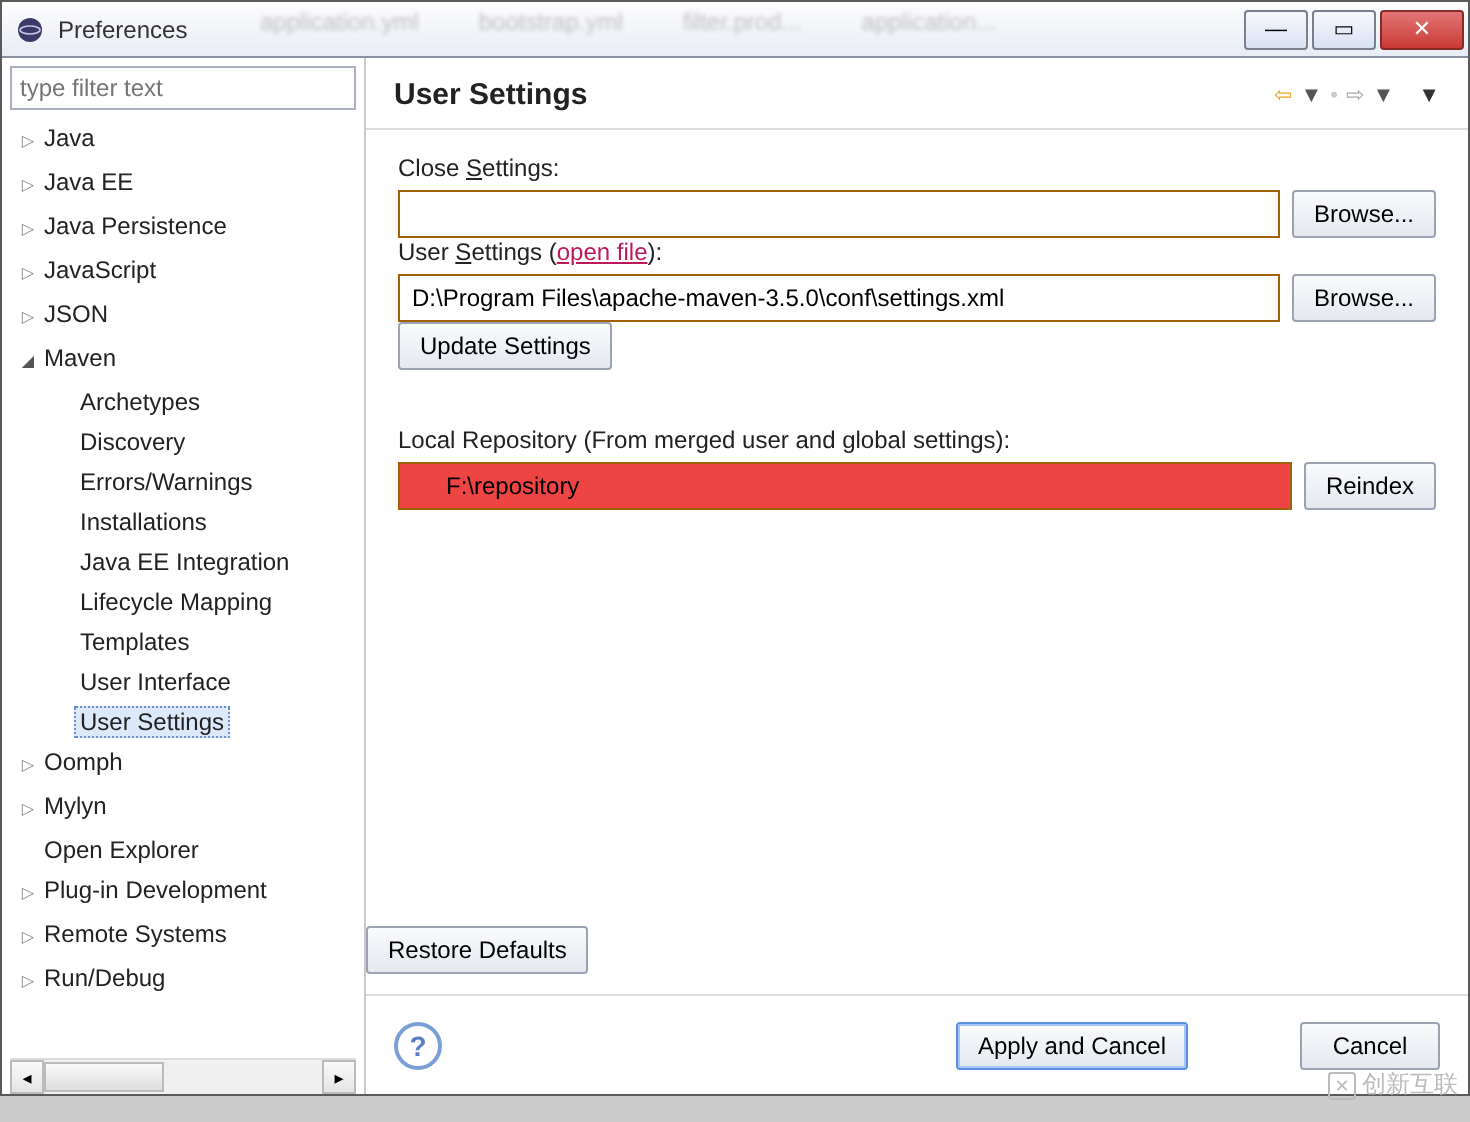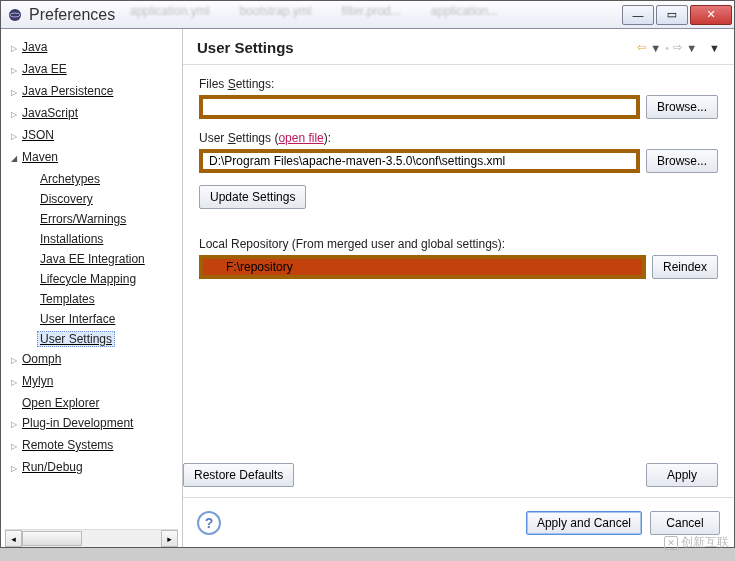--- a/index.html
+++ b/index.html
@@ -1,28 +1,28 @@
 <!DOCTYPE html>
 <html><head>
 <meta charset="utf-8">
 <style>
 * { box-sizing: border-box; font-family: "Segoe UI", Tahoma, sans-serif; font-size: 12px; }
 body { margin: 0; background: #ccc; width: 735px; height: 561px; overflow: hidden; }
 .window { width: 735px; height: 548px; background: #fff; border: 1px solid #5a5a5a; display: flex; flex-direction: column; }
 .titlebar { height: 28px; background: linear-gradient(#fdfdfe,#e8ecf5); display: flex; align-items: center; border-bottom: 1px solid #8a8fa0; }
 .titlebar .app-icon { width: 16px; height: 16px; margin: 0 6px; display: flex; align-items: center; justify-content: center; }
-.titlebar .title { flex: 1; font-size: 16px; color: #333; }
+.titlebar .title { flex: 1; font-size: 12px; color: #333; }
 .win-buttons { display: flex; gap: 2px; margin-right: 2px; }
 .win-btn { width: 32px; height: 20px; border: 1px solid #7a7f90; border-radius: 2px; display: flex; align-items: center; justify-content: center; font-size: 11px; background: linear-gradient(#f6f8fd,#d9e2f2); }
 .win-btn.close { background: linear-gradient(#e27676,#c93a35); color: #fff; border-color: #8a2a25; width: 42px; }
 .blurred-tabs { position: absolute; top: 4px; left: 130px; display: flex; gap: 30px; color: #c0c0c0; filter: blur(1px); font-size: 11px; }
 .body { flex: 1; display: flex; overflow: hidden; }
 .sidebar { width: 182px; border-right: 1px solid #c9c9c9; display: flex; flex-direction: column; padding: 4px 4px 0 4px; }
 .filter-input { width: 100%; height: 22px; border: 1px solid #a8b0bd; padding: 2px 4px; color: #555; }
-.tree-wrap { flex: 1; overflow: hidden; position: relative; margin-top: 4px; border: none; text-decoration: underline; }
+.tree-wrap { flex: 1; overflow: hidden; position: relative; margin-top: 4px; border: none; }
 .tree { list-style: none; margin: 0; padding: 0 0 0 4px; color: #222; }
 .tree li { white-space: nowrap; line-height: 20px; }
 .tree .arrow { display: inline-block; width: 10px; text-align: center; color: #777; }
 .tree .label { padding: 1px 3px; }
 .tree .expanded > .arrow::before { content: "◢"; font-size: 8px; color: #555; }
 .tree .collapsed > .arrow::before { content: "▷"; font-size: 8px; color: #888; }
 .tree .noarrow > .arrow::before { content: ""; }
 .tree ul { list-style: none; margin: 0; padding-left: 18px; }
 .tree .selected .label { background: #dbe9fb; border: 1px dotted #6a8fd0; padding: 0 2px; }
 .hscroll { height: 18px; border-top: 1px solid #ddd; display: flex; align-items: center; }
@@ -35,31 +35,31 @@
 .nav-icons { display: flex; gap: 4px; align-items: center; }
 .nav-icons span { font-size: 11px; }
 .nav-back { color: #e6a722; }
 .nav-fwd { color: #aaa; }
 .dd { font-size: 7px; color: #555; }
 .menu-icon { font-size: 9px; color: #333; }
 .form-area { flex: 1; padding: 12px 16px 0 16px; overflow: hidden; }
 .field-label { color: #222; margin-bottom: 4px; display: block; }
 .field-label .u { text-decoration: underline; }
 .link { color: #be185d; text-decoration: underline; cursor: pointer; }
-.row { display: flex; gap: 6px; margin-bottom: 12px; }
-.text-input { flex: 1; height: 24px; border: 4px solid #a16207; padding: 2px 6px; background: #fff; }
-.text-input[readonly] { background: #c2410c; padding-left: 23px; }
+.row { display: flex; gap: 6px; }
+.text-input { flex: 1; height: 24px; border: 1px solid #a16207; padding: 2px 6px; background: #fff; }
+.text-input[readonly] { background: #ef4444; padding-left: 23px; }
 .btn { height: 24px; padding: 0 10px; border: 1px solid #9ba3b0; background: linear-gradient(#fafbfd,#e4e8ef); border-radius: 2px; cursor: pointer; }
 .update-row { margin-bottom: 28px; }
 .bottom-btns { display: flex; justify-content: space-between; gap: 8px; padding: 14px 16px 10px 0; border-top: none; }
 .footer { height: 50px; border-top: 1px solid #ddd; display: flex; align-items: center; padding: 0 14px; }
 .help-icon { width: 24px; height: 24px; border: 2px solid #7a9fd4; border-radius: 50%; color: #5a7fc0; display: flex; align-items: center; justify-content: center; font-weight: bold; font-size: 14px; }
 .footer-spacer { flex: 1; }
 .btn.primary { border: 1px solid #5a8fe0; box-shadow: 0 0 0 1px #a5c5f5 inset; }
-.btn.cut { width: 70px; overflow: hidden; }
+.btn.cut { width: 70px; overflow: hidden; margin-left: 48px; }
 .watermark { position: absolute; right: 6px; bottom: 10px; color: #bbb; font-size: 11px; display:flex; align-items:center; gap:3px; }
 .watermark .logo { width:14px; height:14px; border:1px solid #bbb; border-radius:2px; display:flex; align-items:center; justify-content:center; font-size:9px; }
 </style>
 </head>
 <body>
 
 <div class="window">
   <div class="titlebar">
     <span class="app-icon">
       <svg width="14" height="14" viewBox="0 0 14 14">
@@ -76,20 +76,21 @@
     </div>
     <div class="win-buttons">
       <div class="win-btn">—</div>
       <div class="win-btn">▭</div>
       <div class="win-btn close">✕</div>
     </div>
   </div>
 
   <div class="body">
     <div class="sidebar">
+      <input class="filter-input" placeholder="type filter text" style="">
       <div class="tree-wrap">
         <ul class="tree" id="tree">
             <li class="collapsed"><span class="arrow"></span><span class="label">Java</span></li>
             <li class="collapsed"><span class="arrow"></span><span class="label">Java EE</span></li>
             <li class="collapsed"><span class="arrow"></span><span class="label">Java Persistence</span></li>
             <li class="collapsed"><span class="arrow"></span><span class="label">JavaScript</span></li>
             <li class="collapsed"><span class="arrow"></span><span class="label">JSON</span></li>
             <li class="expanded"><span class="arrow"></span><span class="label">Maven</span></li>
             <ul>
               <li class="noarrow"><span class="arrow"></span><span class="label">Archetypes</span></li>
@@ -128,21 +129,21 @@
           <span style="color:#ccc">•</span>
           <span class="nav-fwd">⇨</span>
           <span class="dd">▼</span>
           <span style="width:4px"></span>
           <span class="menu-icon">▼</span>
         </div>
       </div>
 
       <div class="form-area">
         <label class="field-label">
-          <span>Files </span><span class="u">S</span><span>ettings:</span>
+          <span>Close </span><span class="u">S</span><span>ettings:</span>
         </label>
         <div class="row">
           <input class="text-input" value="" style="">
           <button class="btn">Browse...</button>
         </div>
 
         <label class="field-label">
           <span>User </span><span class="u">S</span><span>ettings (</span><span class="link">open file</span><span>):</span>
         </label>
         <div class="row">
@@ -156,21 +157,20 @@
 
         <label class="field-label">Local Repository (From merged user and global settings):</label>
         <div class="row">
           <input class="text-input" readonly="" value="F:\repository" style="">
           <button class="btn">Reindex</button>
         </div>
       </div>
 
       <div class="bottom-btns">
         <button class="btn">Restore Defaults</button>
-        <button class="btn" style="width:72px">Apply</button>
       </div>
 
       <div class="footer">
         <div class="help-icon">?</div>
         <div class="footer-spacer"></div>
         <button class="btn primary">Apply and Cancel</button>
         <span style="width:8px"></span>
         <button class="btn cut">Cancel</button>
       </div>
     </div>

